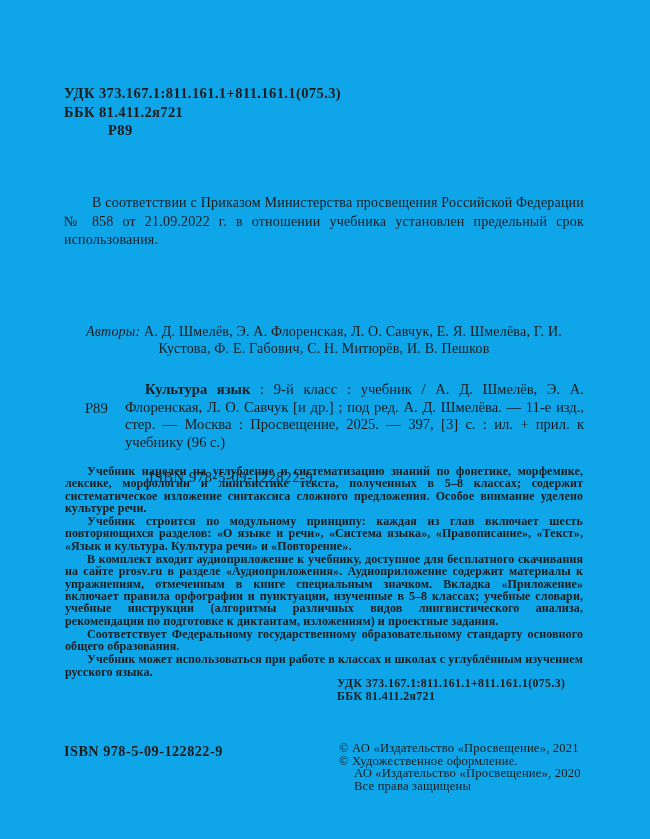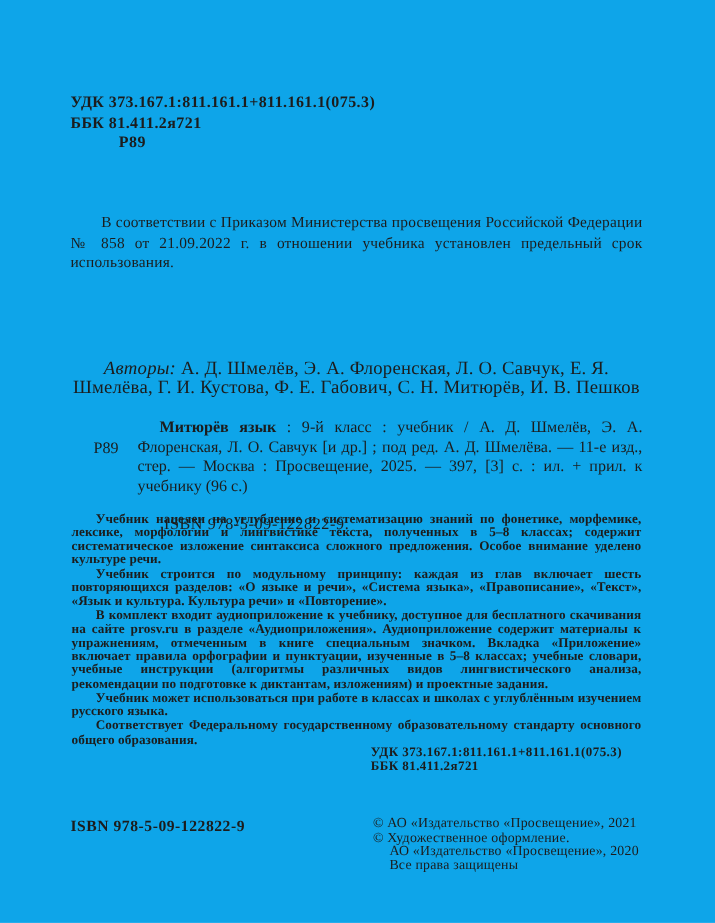--- a/index.html
+++ b/index.html
@@ -45,21 +45,21 @@
     letter-spacing: 0.2px;
   }
 
   
   .authors {
     position: absolute;
     left: 64px;
     top: 310px;
     width: 520px;
     text-align: center;
-    font-size: 17px;
+    font-size: 14px;
     line-height: 16.5px;
     letter-spacing: 0.2px;
   }
   .authors .label { font-style: italic; }
 
   
   .catalog-sign {
     position: absolute;
     left: 85px;
     top: 400px;
@@ -149,30 +149,30 @@
     <div class="author-sign">Р89</div>
   </div>
 
   <p class="usage-notice">В соответствии с Приказом Министерства просвещения Российской Федерации № 858 от 21.09.2022 г. в отношении учебника установлен предельный срок использования.</p>
 
   <p class="authors"><span class="label">Авторы:</span> <span>А. Д. Шмелёв, Э. А. Флоренская, Л. О. Савчук, Е. Я. Шмелёва, Г. И. Кустова, Ф. Е. Габович, С. Н. Митюрёв, И. В. Пешков</span></p>
 
   <div class="catalog-sign">Р89</div>
 
   <div class="catalog">
-    <p><span class="title">Митюрёв язык</span><span> : 9-й класс : учебник / А. Д. Шмелёв, Э. А. Флоренская, Л. О. Савчук [и др.] ; под ред. А. Д. Шмелёва. — 11-е изд., стер. — Москва : Просвещение, 2025. — 397, [3] с. : ил. + прил. к учебнику (96 с.)</span></p>
+    <p><span class="title">Культура язык</span><span> : 9-й класс : учебник / А. Д. Шмелёв, Э. А. Флоренская, Л. О. Савчук [и др.] ; под ред. А. Д. Шмелёва. — 11-е изд., стер. — Москва : Просвещение, 2025. — 397, [3] с. : ил. + прил. к учебнику (96 с.)</span></p>
     <div class="catalog-isbn">ISBN 978-5-09-122822-9.</div>
   </div>
 
   <div class="annotation">
     <p>Учебник нацелен на углубление и систематизацию знаний по фонетике, морфемике, лексике, морфологии и лингвистике текста, полученных в 5–8 классах; содержит систематическое изложение синтаксиса сложного предложения. Особое внимание уделено культуре речи.</p>
     <p>Учебник строится по модульному принципу: каждая из глав включает шесть повторяющихся разделов: «О языке и речи», «Система языка», «Правописание», «Текст», «Язык и культура. Культура речи» и «Повторение».</p>
     <p>В комплект входит аудиоприложение к учебнику, доступное для бесплатного скачивания на сайте prosv.ru в разделе «Аудиоприложения». Аудиоприложение содержит материалы к упражнениям, отмеченным в книге специальным значком. Вкладка «Приложение» включает правила орфографии и пунктуации, изученные в 5–8 классах; учебные словари, учебные инструкции (алгоритмы различных видов лингвистического анализа, рекомендации по подготовке к диктантам, изложениям) и проектные задания.</p>
+    <p>Соответствует Федеральному государственному образовательному стандарту основного общего образования.</p>
     <p>Учебник может использоваться при работе в классах и школах с углублённым изучением русского языка.</p>
-    <p>Соответствует Федеральному государственному образовательному стандарту основного общего образования.</p>
   </div>
 
   <div class="bottom-codes">
     <div>УДК 373.167.1:811.161.1+811.161.1(075.3)</div>
     <div>ББК 81.411.2я721</div>
   </div>
 
   <div class="footer-isbn">ISBN 978-5-09-122822-9</div>
 
   <div class="copyright">

